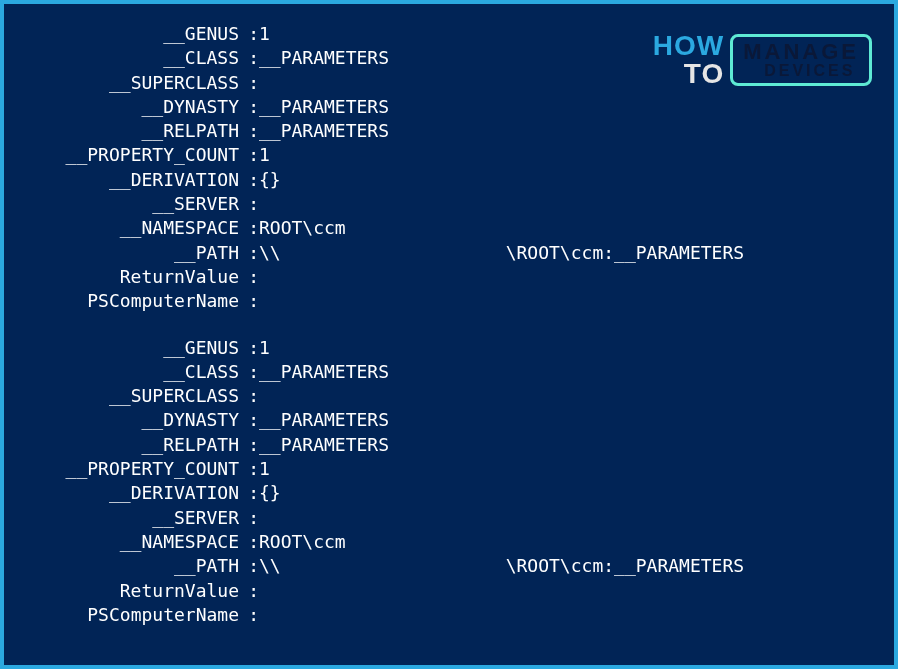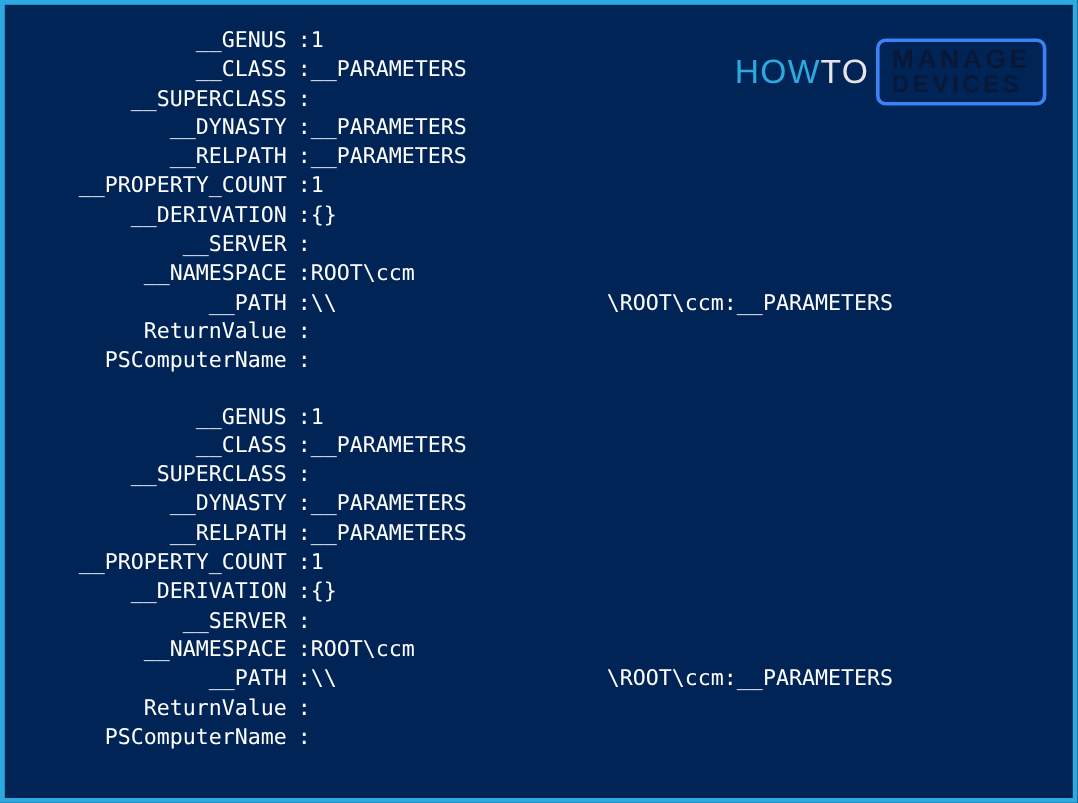--- a/index.html
+++ b/index.html
@@ -28,54 +28,55 @@
     .watermark {
       position: absolute;
       top: 28px;
       right: 22px;
       display: flex;
       align-items: center;
       gap: 6px;
     }
     .watermark-left {
       display: flex;
-      flex-direction: row;
+      flex-direction: column;
       align-items: flex-end;
       line-height: 1;
       font-family: Arial, sans-serif;
-      font-weight: 400;
+      font-weight: 700;
     }
     .wm-how {
       color: #2ba9e0;
       font-size: 28px;
       letter-spacing: 1px;
     }
     .wm-to {
       color: #e5e5e5;
       font-size: 28px;
       letter-spacing: 1px;
     }
     .watermark-box {
-      border: 3px solid #3b82f6;
+      border: 3px solid #5eead4;
       border-radius: 8px;
       padding: 4px 10px;
       display: flex;
       flex-direction: column;
       line-height: 1;
       font-family: Arial, sans-serif;
       font-weight: 900;
       color: #0a1838;
     }
     .wm-manage {
       font-size: 22px;
       letter-spacing: 3px;
     }
     .wm-devices {
-      font-size: 20px;
+      font-size: 16px;
       letter-spacing: 3px;
+      margin-left: 21px;
     }
     .block {
       margin-bottom: 22px;
       text-align: right;
     }
     .row {
       display: flex;
       white-space: pre;
     }
     .prop-name {

